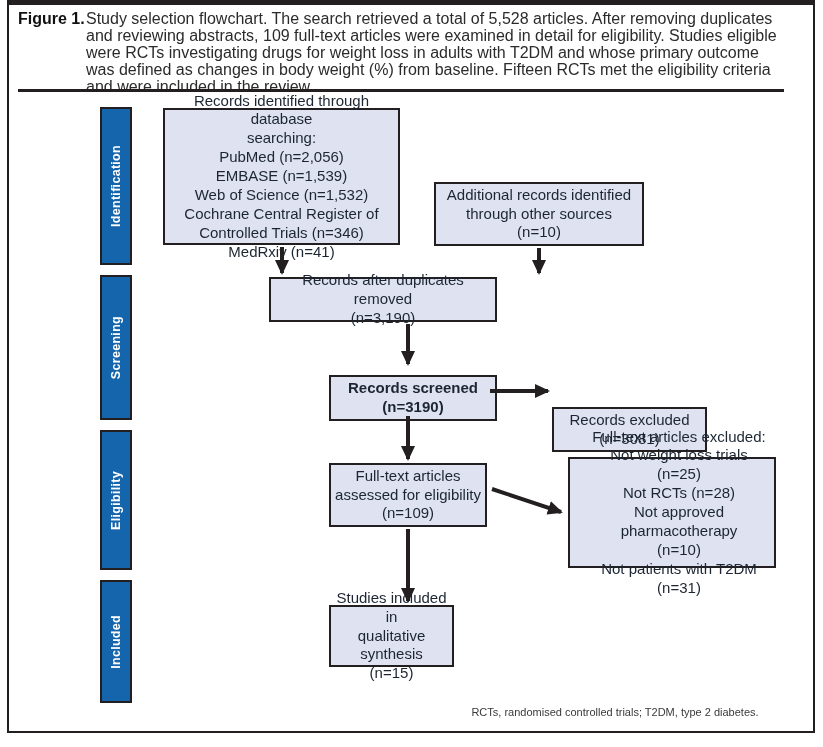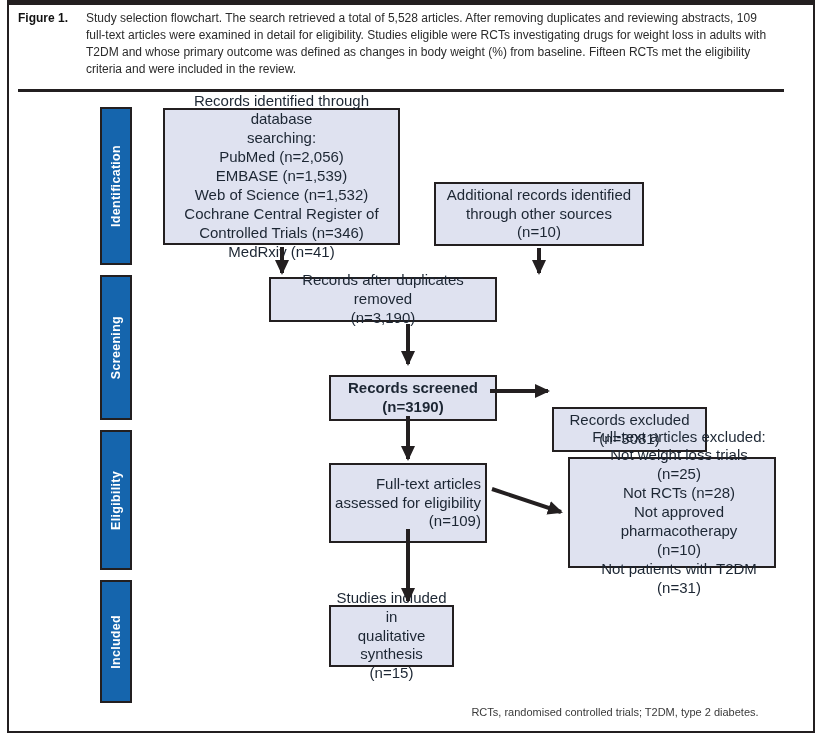--- a/index.html
+++ b/index.html
@@ -8,21 +8,21 @@
     --line-color:#231f20;
     --box-text:#1c2633;
   }
   *{margin:0;padding:0;box-sizing:border-box;}
   body{background:#ffffff;font-family:"Liberation Sans",sans-serif;}
   #page{position:relative;width:823px;height:747px;background:#ffffff;overflow:hidden;}
   .frame{position:absolute;left:7px;top:0;width:808px;height:733px;
          border:2px solid var(--line-color);border-top:5px solid var(--line-color);
          pointer-events:none;}
   .caption{position:absolute;left:18px;top:10px;width:760px;display:flex;
-           font-size:12px;line-height:17px;color:#2b2b2b;}
+           font-size:16px;line-height:17px;color:#2b2b2b;}
   .caption .cap-label{font-weight:bold;color:#111;width:68px;flex:0 0 68px;}
   .caption .cap-text{width:692px;}
   .caption-rule{position:absolute;left:18px;top:89px;width:766px;height:3px;background:var(--line-color);}
   .stage-bar{position:absolute;left:100px;width:32px;background:var(--bar-color);
              border:2.5px solid var(--line-color);display:flex;align-items:center;justify-content:center;}
   .stage-bar span{writing-mode:vertical-rl;transform:rotate(180deg);
                   color:#ffffff;font-weight:bold;font-size:12.5px;letter-spacing:.3px;white-space:nowrap;}
   .flow-box{position:absolute;background:var(--box-fill);border:2px solid var(--line-color);
             display:flex;align-items:center;justify-content:center;text-align:center;
             font-size:15px;line-height:1.26;color:var(--box-text);white-space:pre-line;padding:2px 4px;}
@@ -74,21 +74,21 @@
 
   <div class="flow-box" style="left:269px;top:277px;width:228px;height:45px;">Records after duplicates removed
 (n=3,190)</div>
 
   <div class="flow-box" style="left:329px;top:375px;width:168px;height:46px;font-weight:bold;">Records screened
 (n=3190)</div>
 
   <div class="flow-box" style="left:552px;top:368px;width:155px;height:45px;margin-top:39px;">Records excluded
 (n=3081)</div>
 
-  <div class="flow-box" style="left:329px;top:463px;width:158px;height:80px;text-align:right;">Full-text articles
+  <div class="flow-box" style="left:329px;top:463px;width:158px;height:64px;">Full-text articles
 assessed for eligibility
 (n=109)</div>
 
   <div class="flow-box" style="left:568px;top:457px;width:208px;height:111px;padding-left:18px;">Full-text articles excluded:
 Not weight loss trials (n=25)
 Not RCTs (n=28)
 Not approved pharmacotherapy
 (n=10)
 Not patients with T2DM (n=31)</div>
 

